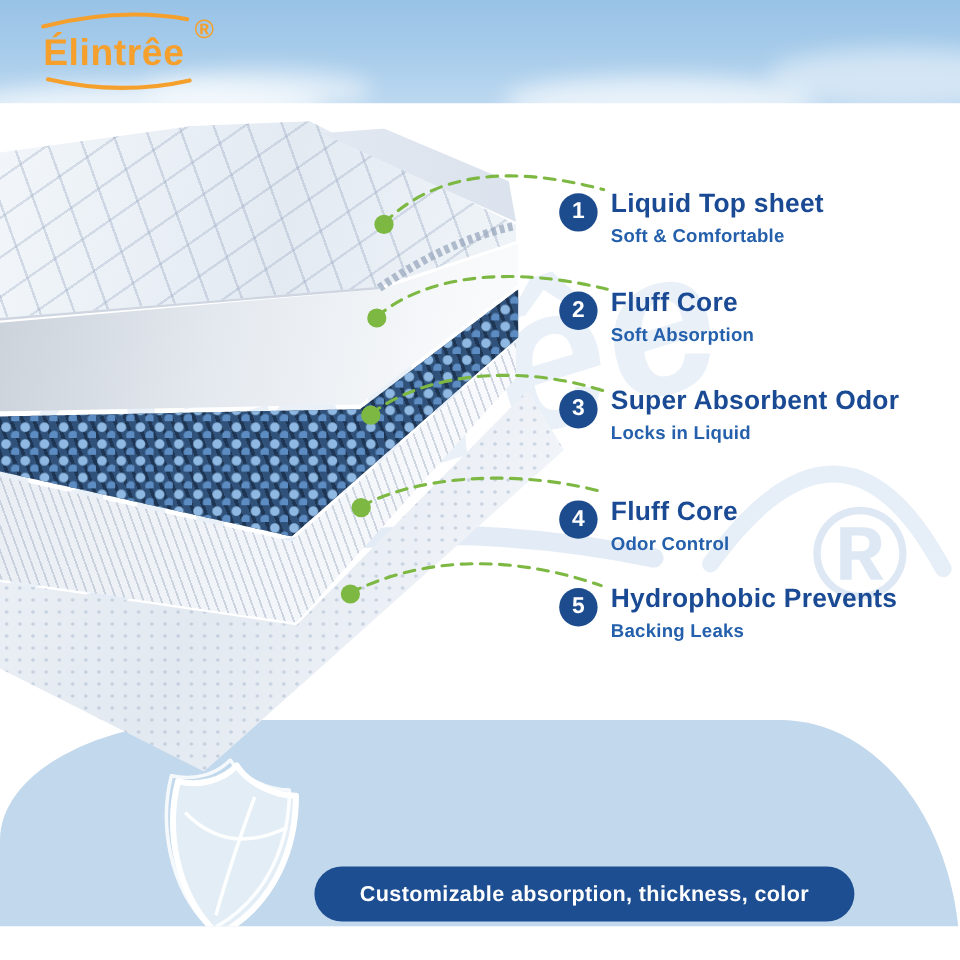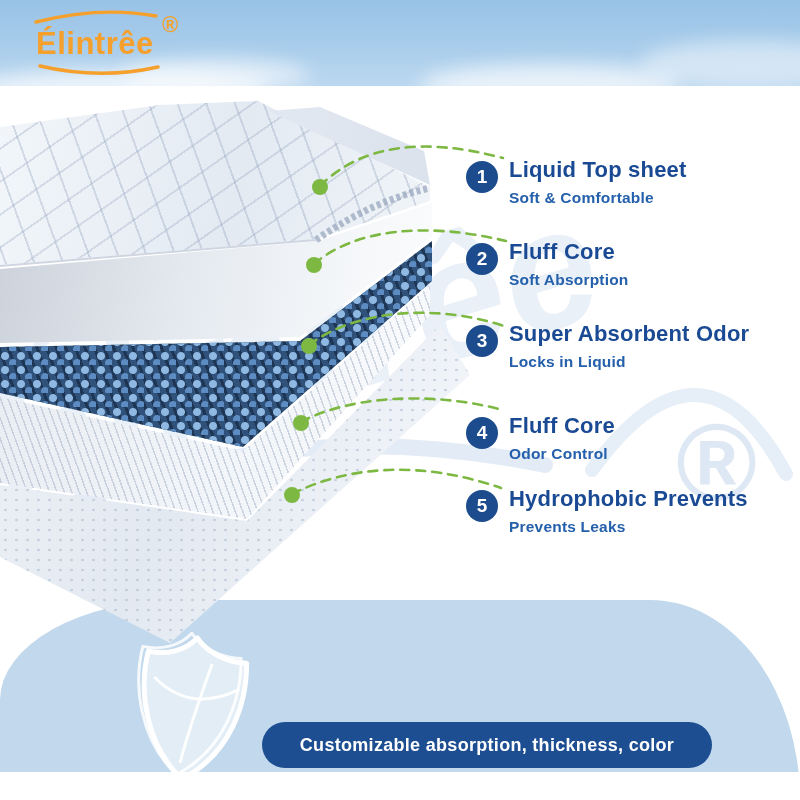--- a/index.html
+++ b/index.html
@@ -166,21 +166,21 @@
     <div class="num-circle">4</div>
     <div>
       <div class="label-title">Fluff Core</div>
       <div class="label-sub">Odor Control</div>
     </div>
   </div>
   <div class="label-row r5">
     <div class="num-circle">5</div>
     <div>
       <div class="label-title">Hydrophobic Prevents</div>
-      <div class="label-sub">Prevents Leaks</div>
+      <div class="label-sub">Backing Leaks</div>
     </div>
   </div>
 
   <svg class="shield" width="130" height="165" viewBox="0 0 130 165">
     <g transform="rotate(7 65 82)">
       <path d="M60,6 C72,20 94,27 112,25 C117,64 108,116 62,148 C21,118 8,64 13,25 C31,27 50,20 60,6 Z" fill="rgba(255,255,255,0.55)" stroke="#ffffff" stroke-width="5" stroke-linejoin="round"></path>
       <path d="M54,2 C66,16 88,23 106,21 C111,60 102,112 56,144 C15,114 2,60 7,21 C25,23 44,16 54,2 Z" fill="none" stroke="rgba(255,255,255,0.85)" stroke-width="3" stroke-linejoin="round"></path>
       <path d="M22,50 Q62,82 108,52" fill="none" stroke="rgba(255,255,255,0.9)" stroke-width="3"></path>
       <path d="M78,30 Q64,90 58,132" fill="none" stroke="rgba(255,255,255,0.9)" stroke-width="3"></path>
     </g>

